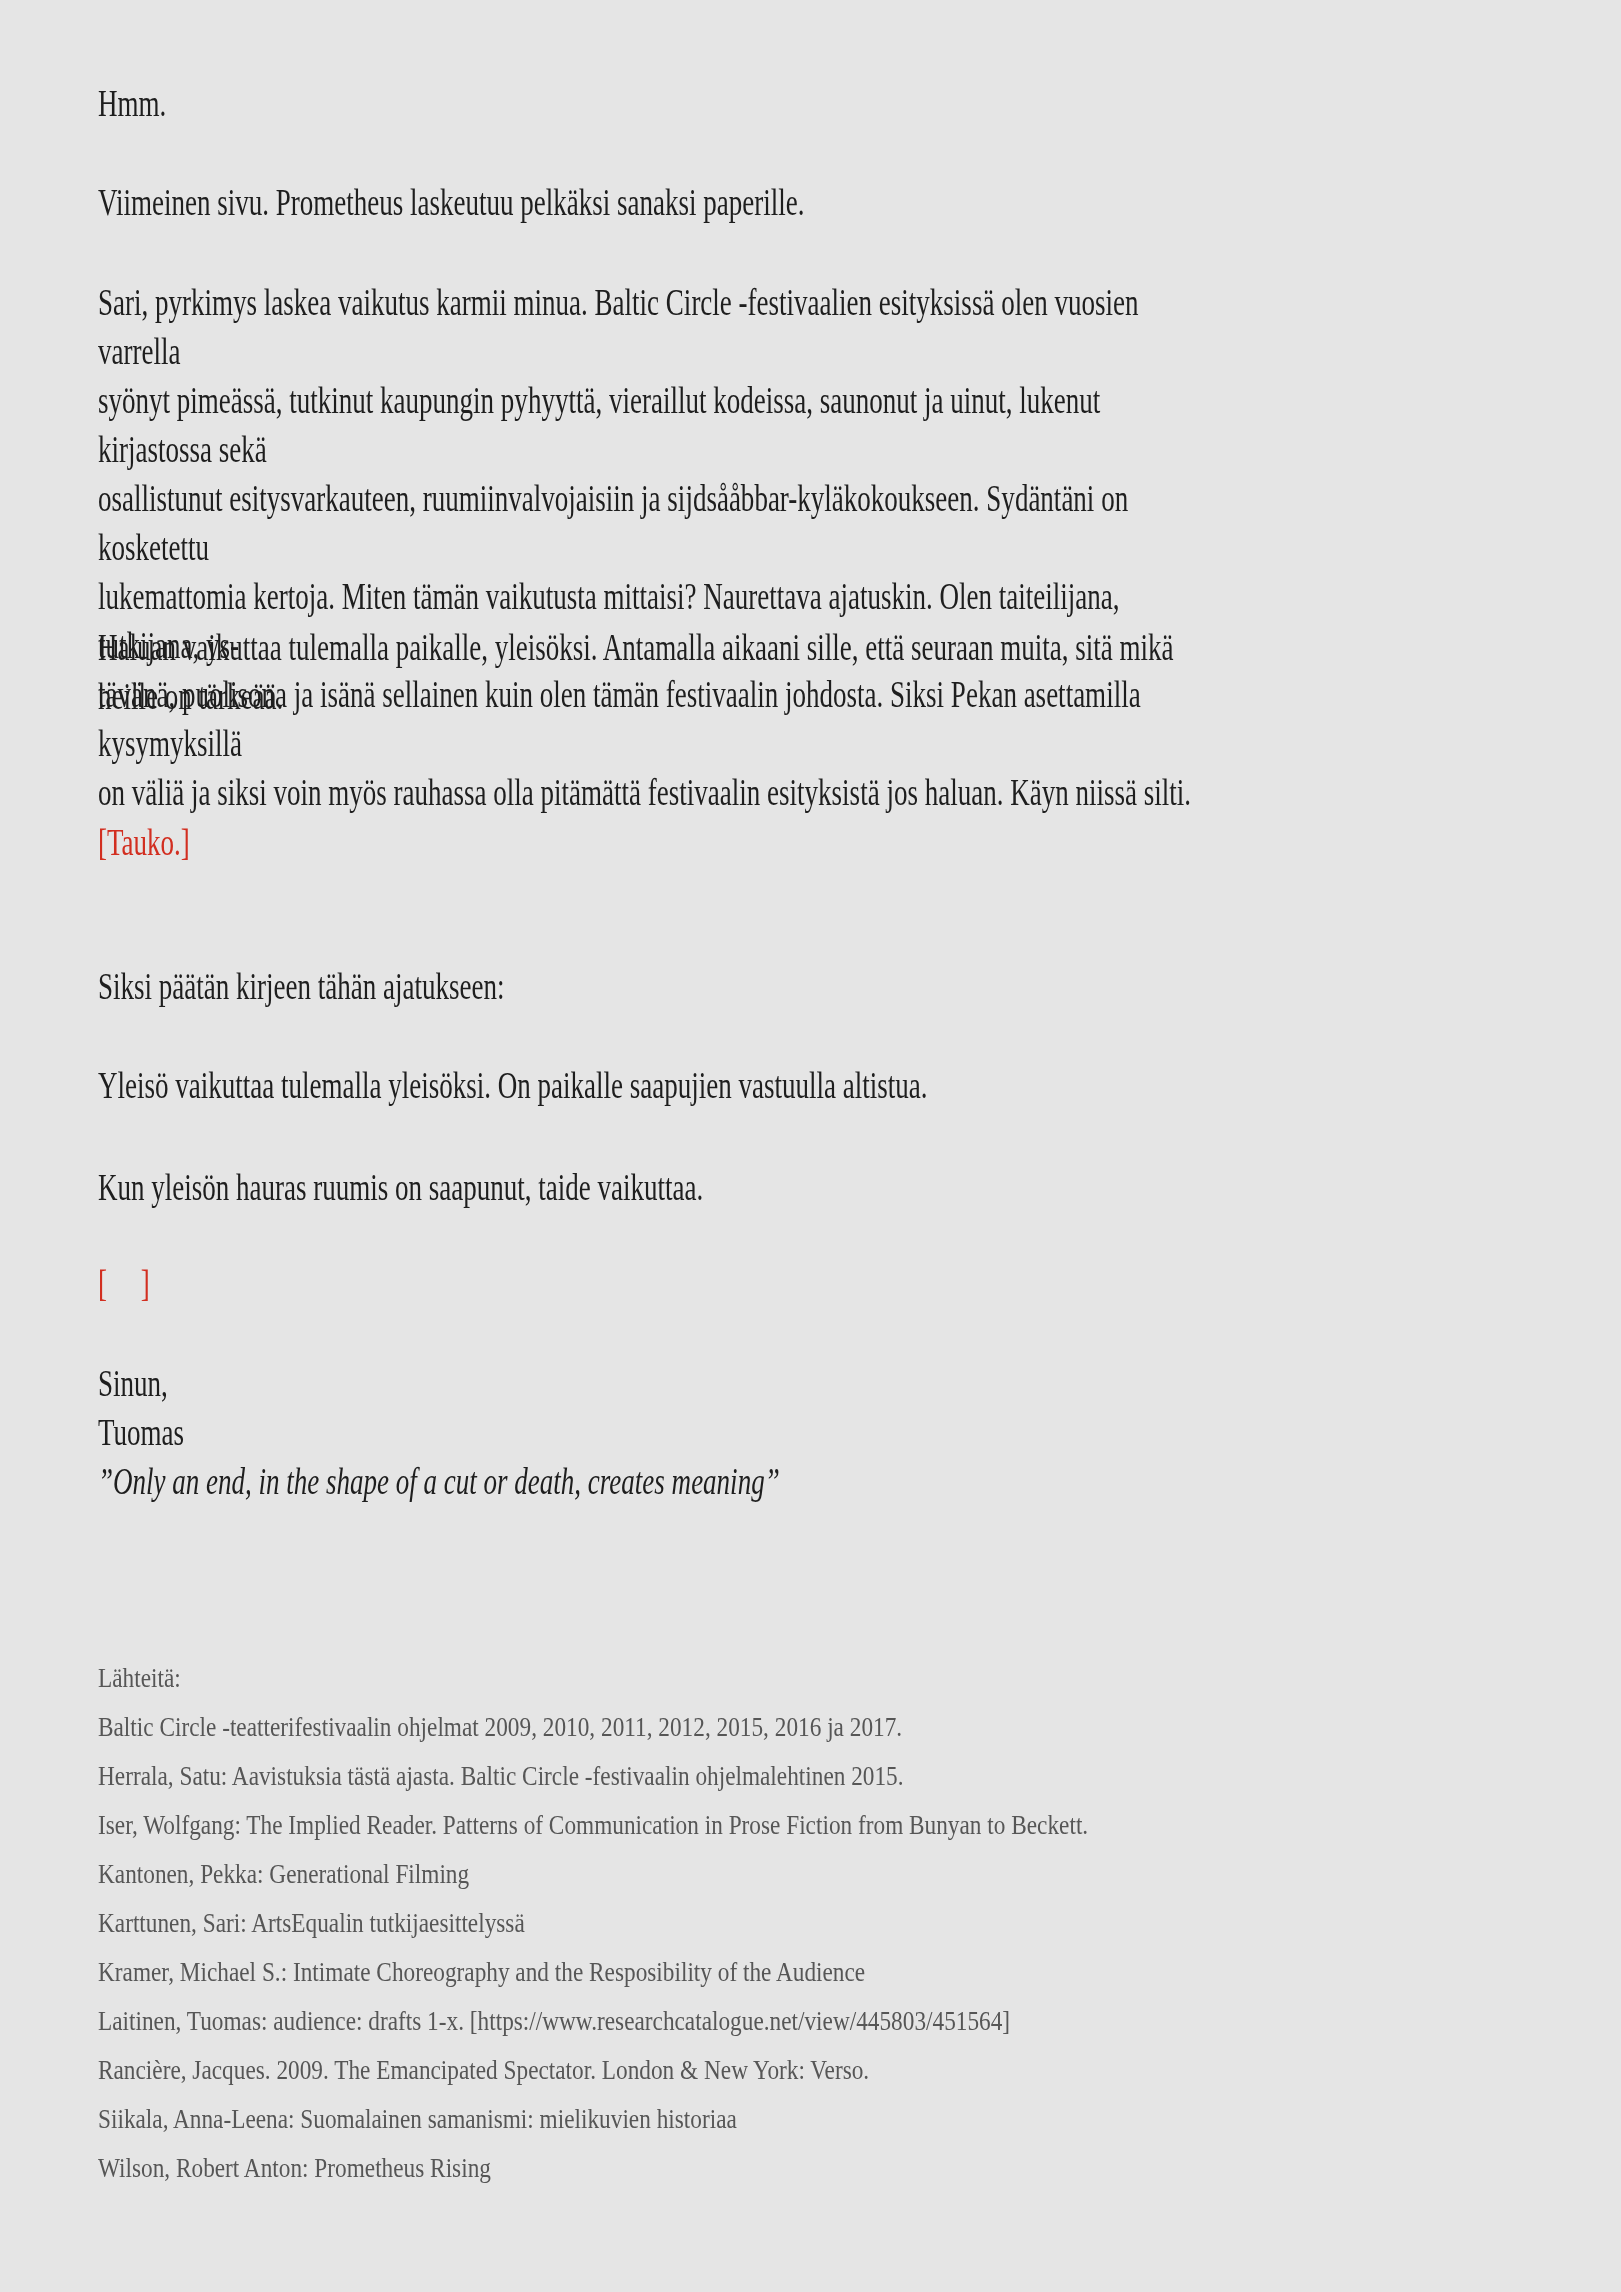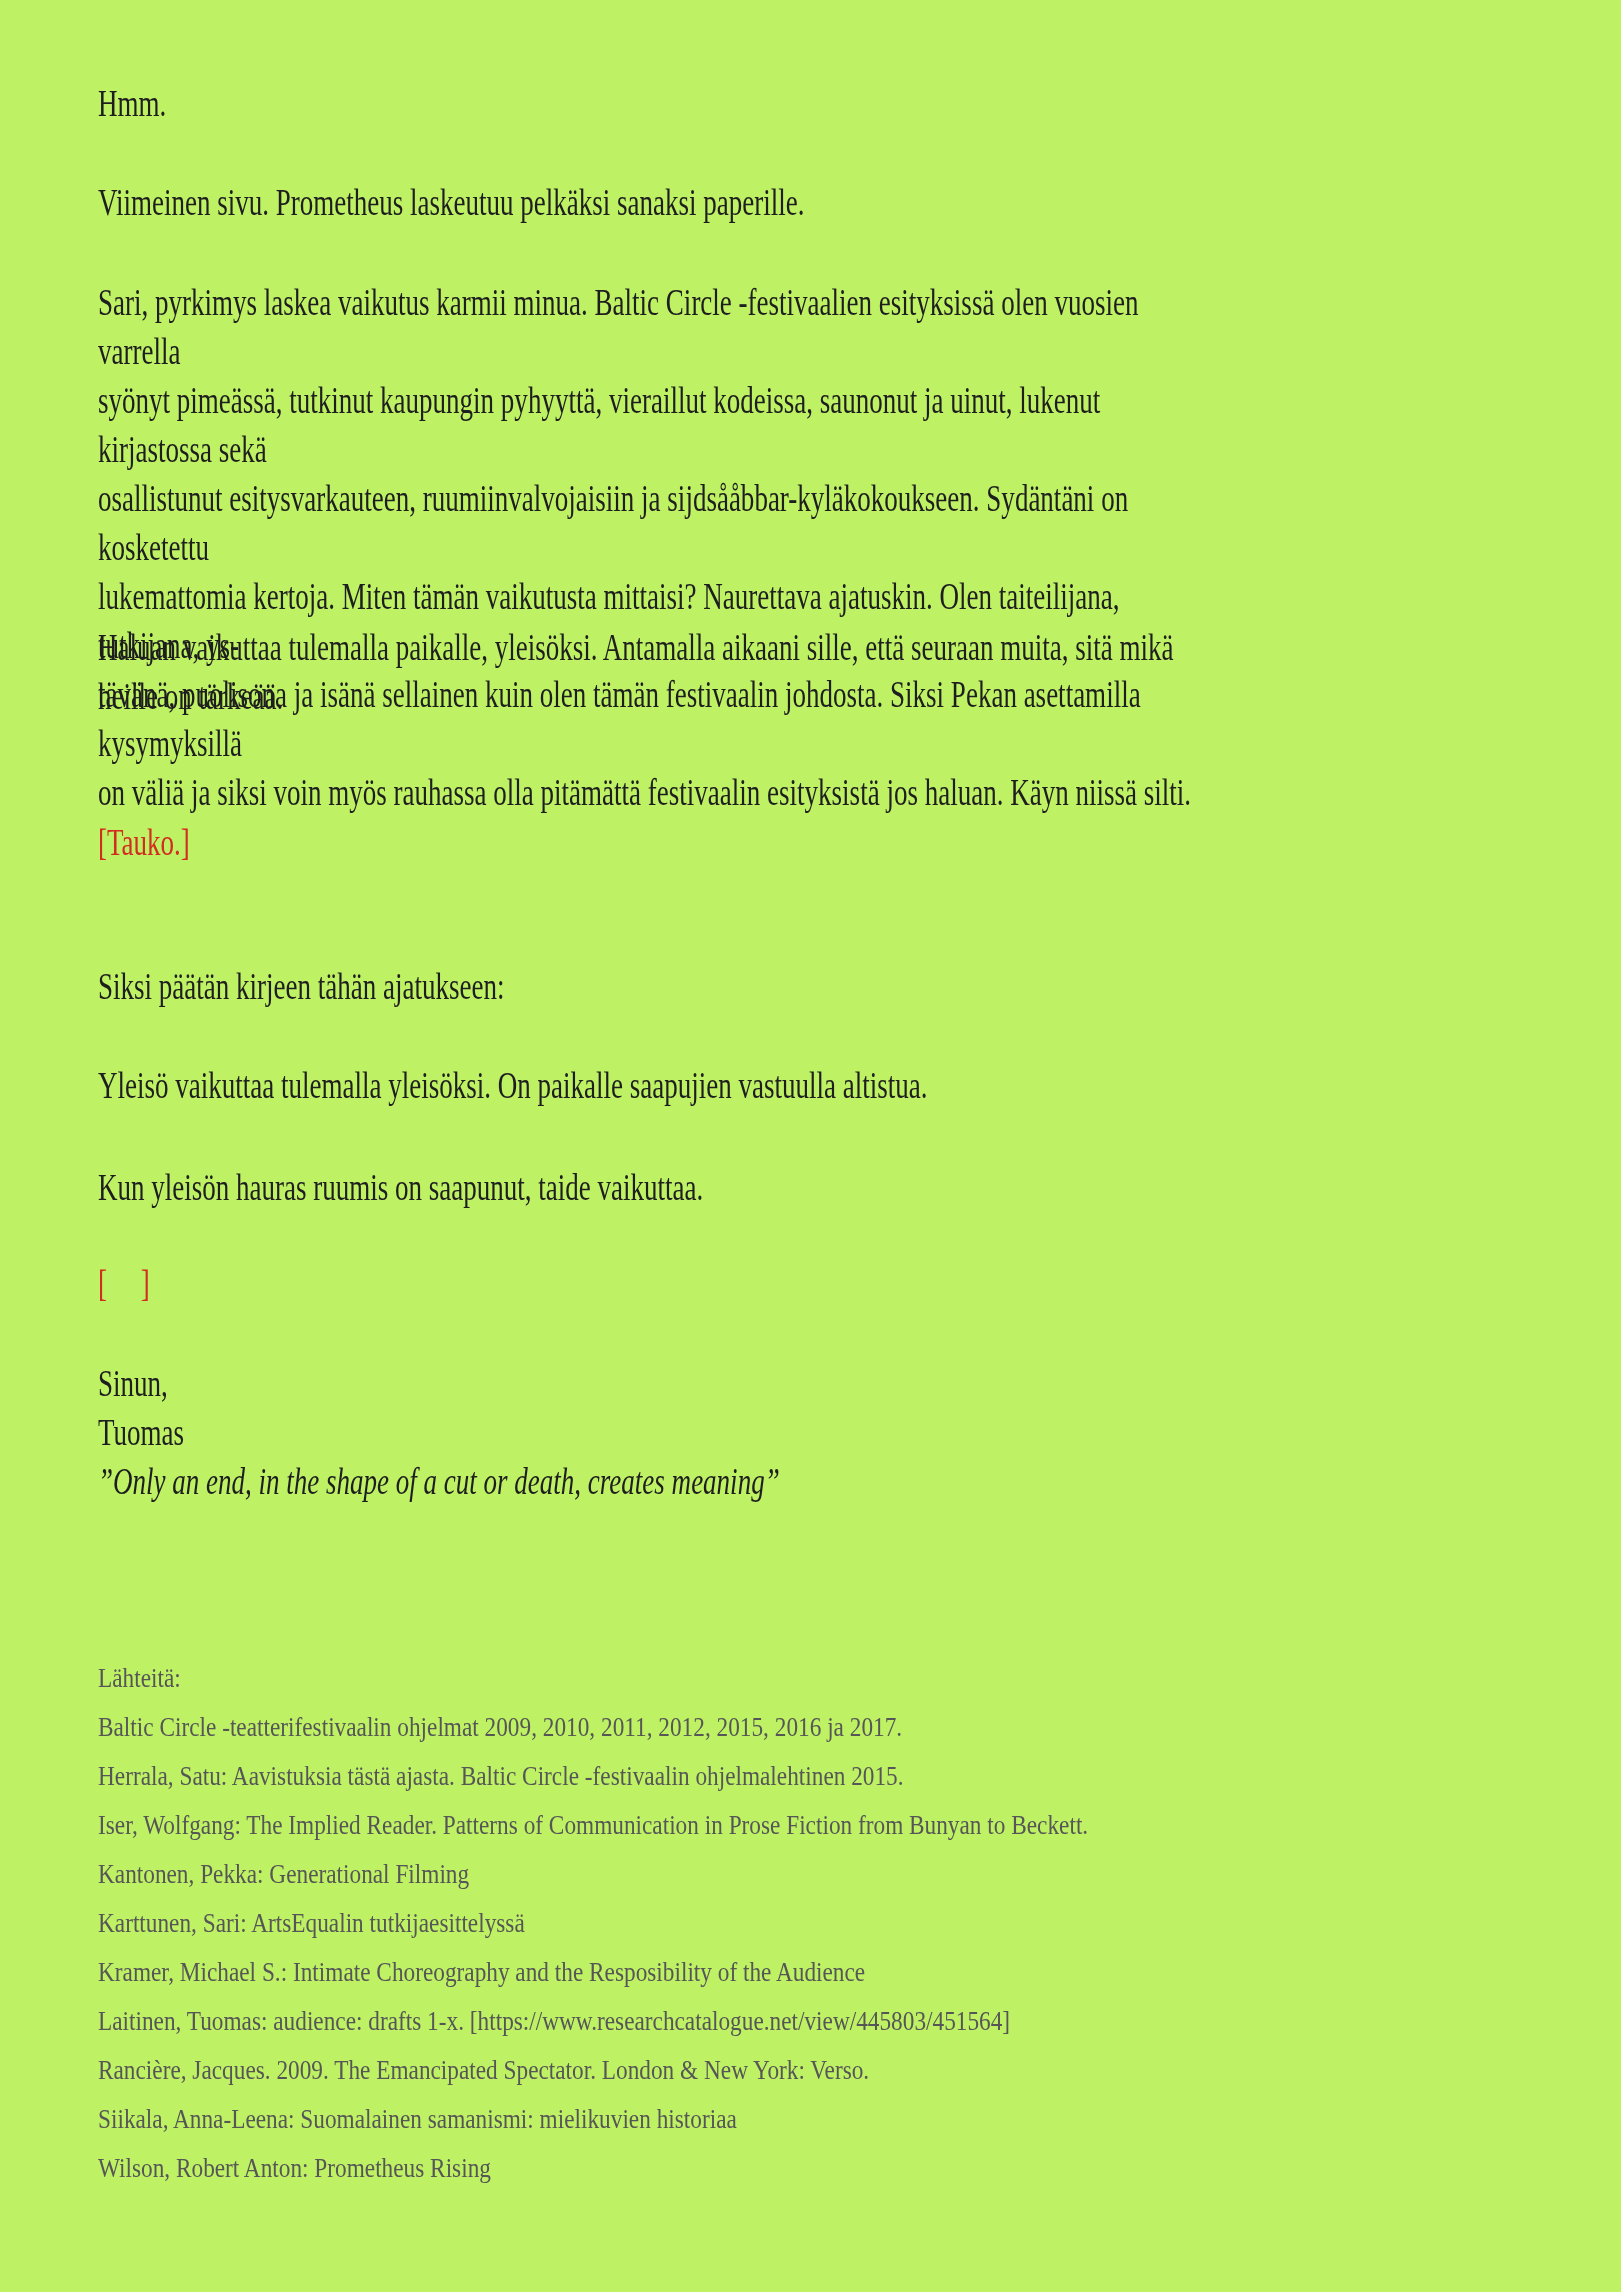--- a/index.html
+++ b/index.html
@@ -4,21 +4,21 @@
 <style>
   html, body {
     margin: 0;
     padding: 0;
     background: #ffffff;
   }
   .page {
     position: relative;
     width: 1621px;
     height: 2293px;
-    background: #bef264;
+    background: #e5e5e5;
     overflow: hidden;
     font-family: "Liberation Serif", "DejaVu Serif", serif;
   }
   
   .t {
     position: absolute;
     left: 98px;
     font-size: 37px;
     line-height: 49px;
     color: #1e1e1e;

